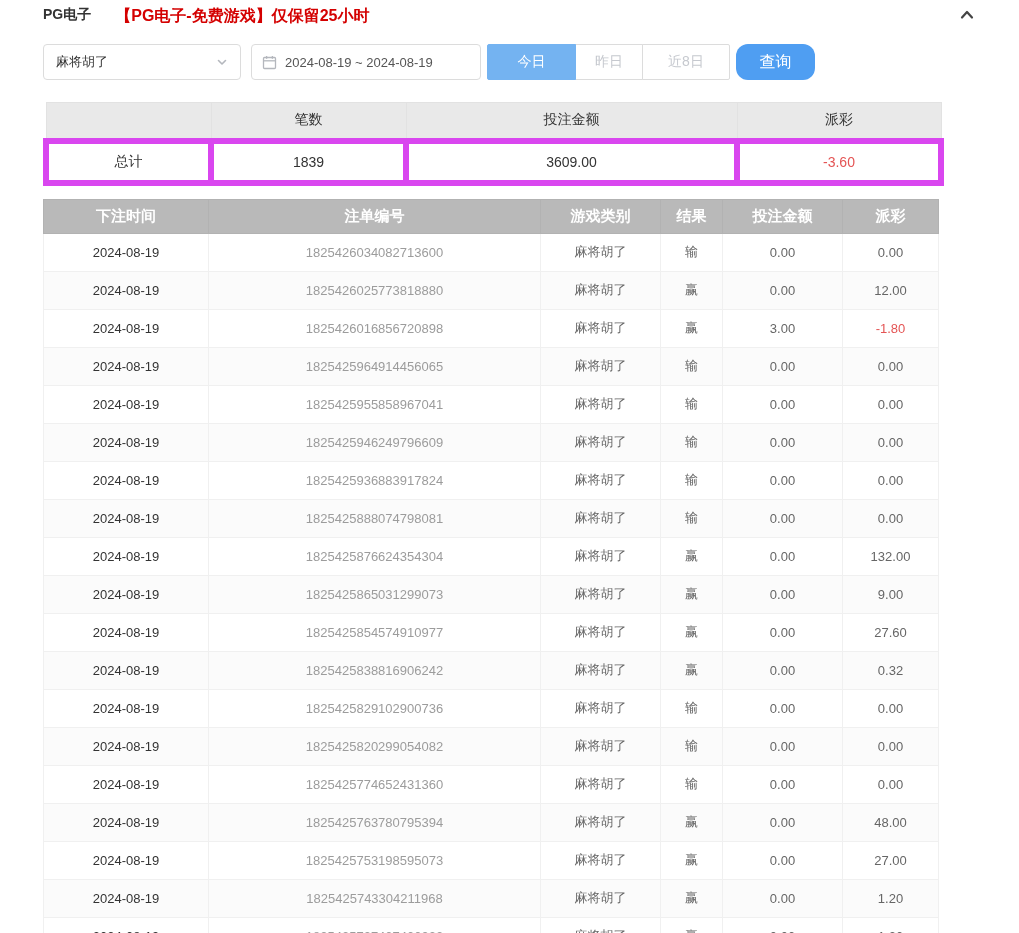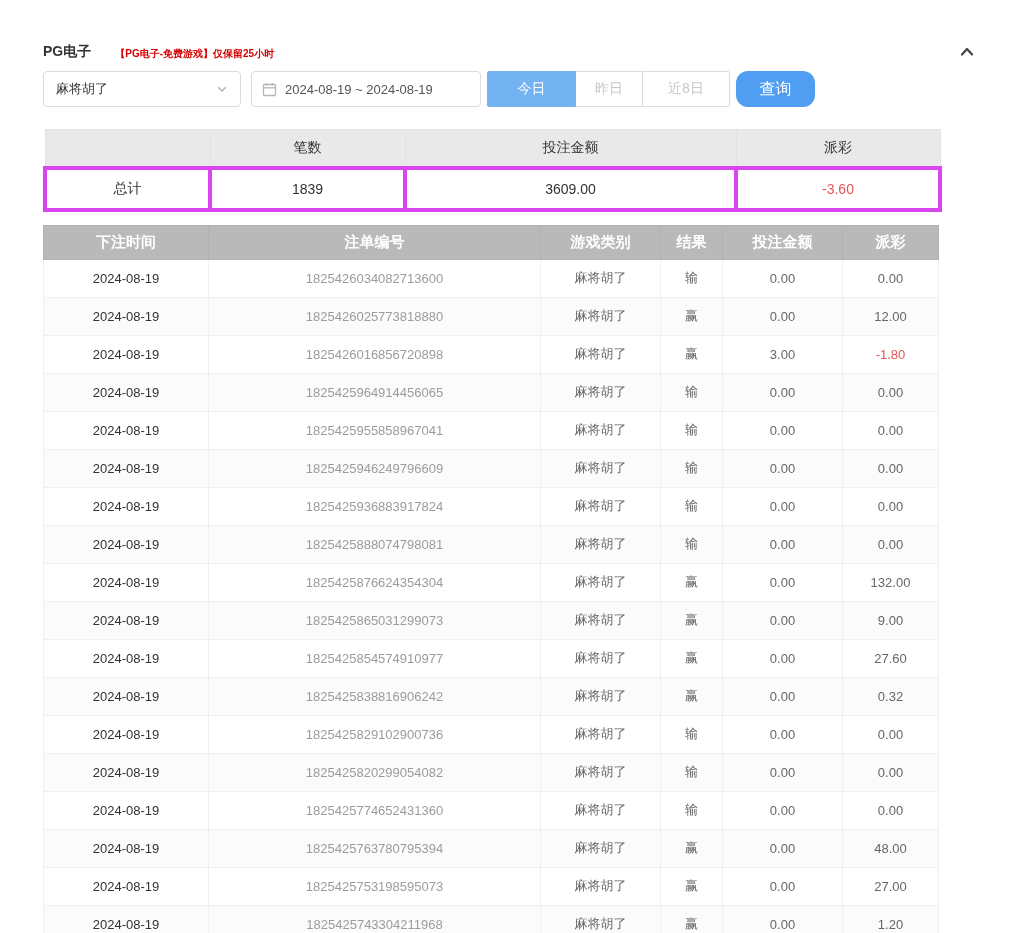--- a/index.html
+++ b/index.html
@@ -5,23 +5,23 @@
   * { box-sizing: border-box; margin: 0; padding: 0; }
   html, body { background: #fff; }
   body {
     width: 1019px; height: 933px; overflow: hidden;
     font-family: "Liberation Sans", "DejaVu Sans", sans-serif;
     font-size: 13px; color: #333;
   }
   .page { width: 1019px; height: 933px; overflow: hidden; padding: 6px 43px 0 43px; position: relative; }
 
   
-  .top-bar { display: flex; align-items: flex-end; height: 28px; margin-top: 27px; }
+  .top-bar { display: flex; align-items: flex-start; height: 28px; }
   .page-title { font-size: 14px; font-weight: 700; color: #333; }
-  .notice { margin-left: 24px; font-size: 10px; font-weight: 700; color: #d40000; }
+  .notice { margin-left: 24px; font-size: 16px; font-weight: 700; color: #d40000; }
   .collapse-btn { margin-left: auto; cursor: pointer; display: flex; align-items: center; }
 
   
   .filter-bar { display: flex; align-items: center; margin-top: 10px; height: 36px; }
   .select-box {
     width: 198px; height: 36px; border: 1px solid #dcdcdc; border-radius: 4px;
     display: flex; align-items: center; justify-content: space-between;
     padding: 0 12px; color: #333; background: #fff; cursor: pointer;
   }
   .date-box {
@@ -46,21 +46,21 @@
 
   
   table { border-collapse: collapse; table-layout: fixed; width: 895px; }
   .summary-table { margin-top: 22px; }
   .summary-table th {
     background: #e9e9e9; height: 38px; font-weight: 400; font-size: 14px;
     color: #333; text-align: center; border: 1px solid #e2e2e2;
   }
   .summary-table td {
     height: 42px; background: #fff; text-align: center; font-size: 14px;
-    color: #333; border: 4px solid #d946ef;
+    color: #333; border: 6px solid #d946ef;
   }
   .summary-table col.c1 { width: 165px; }
   .summary-table col.c2 { width: 195px; }
   .summary-table col.c3 { width: 331px; }
   .summary-table col.c4 { width: 204px; }
 
   
   .bet-table { margin-top: 13px; }
   .bet-table thead th {
     background: #b9b9b9; color: #fff; height: 34px; font-size: 15px;

